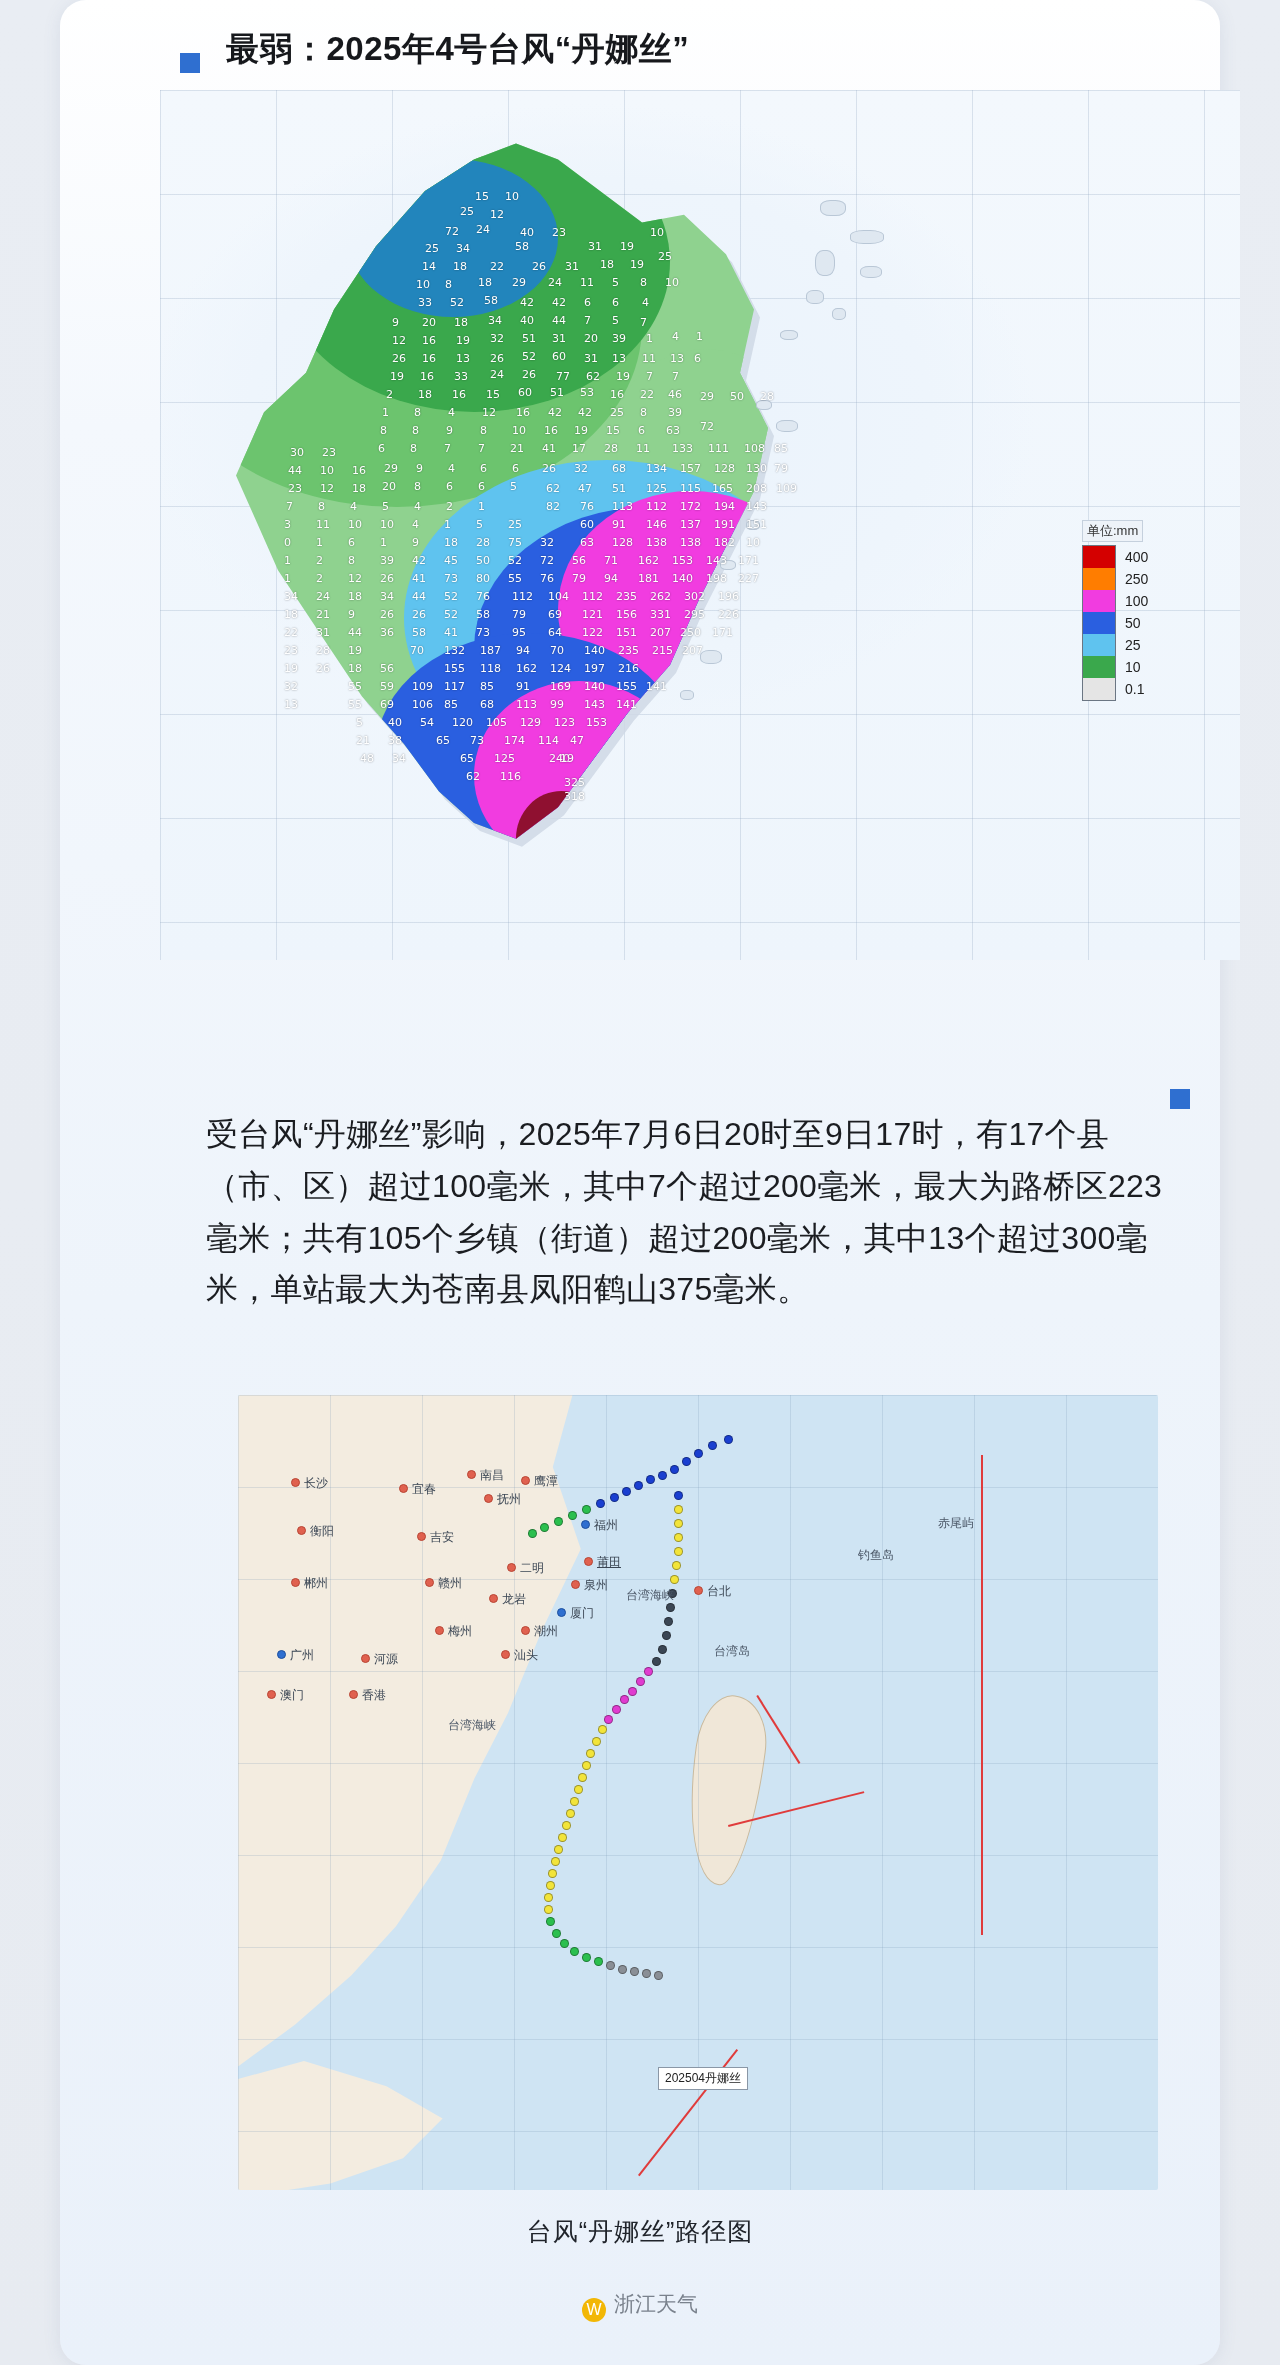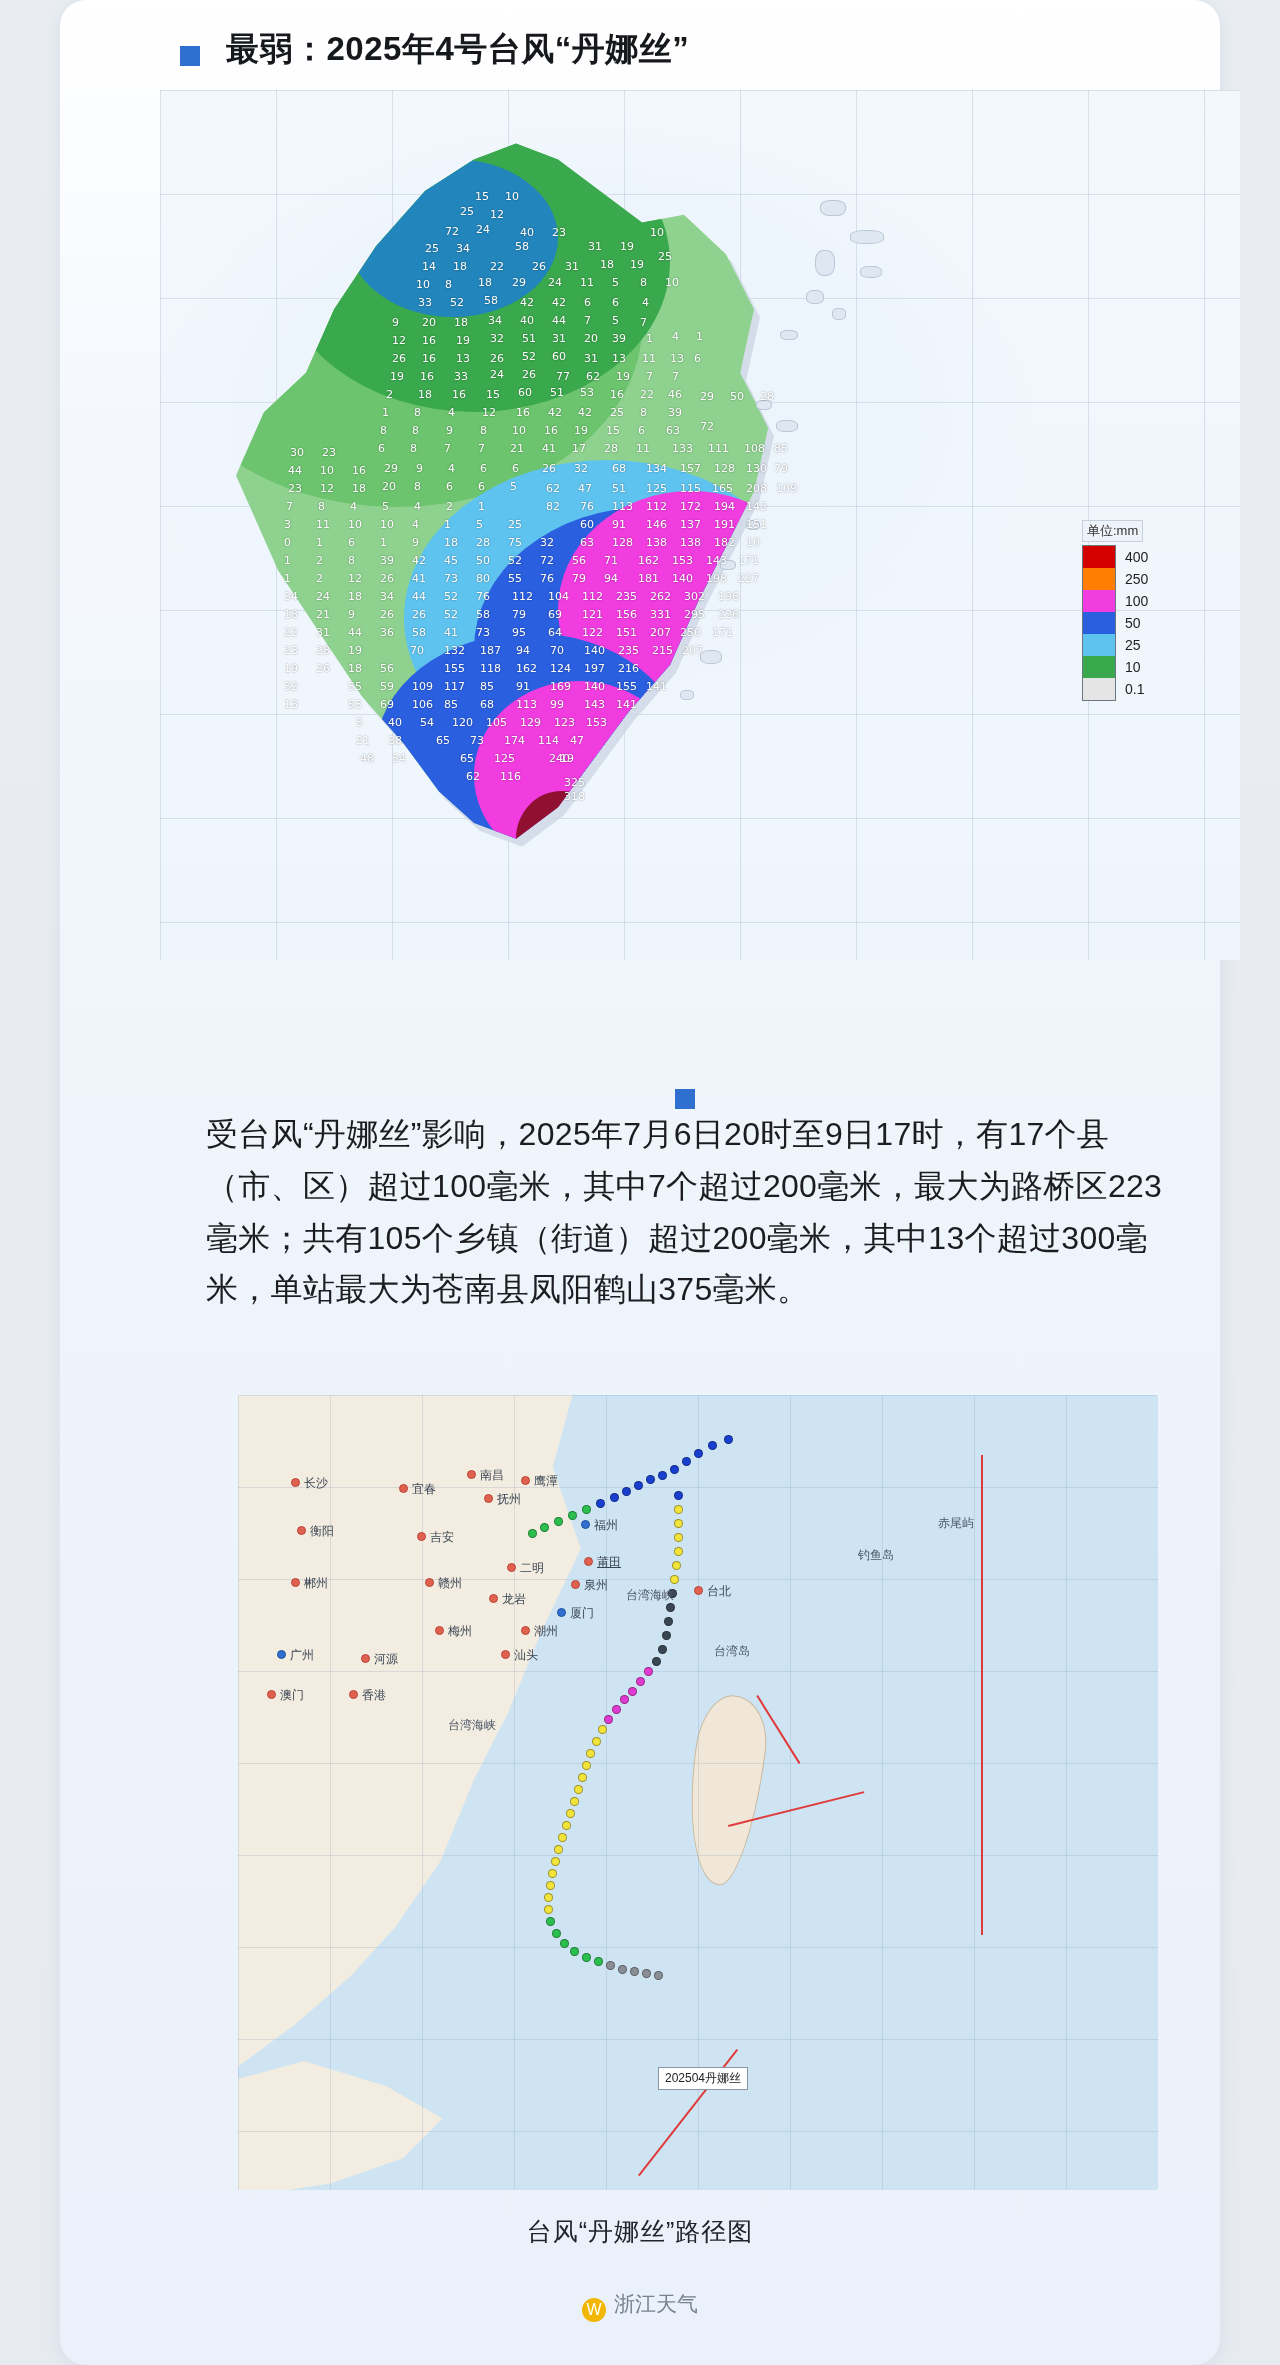--- a/index.html
+++ b/index.html
@@ -21,21 +21,21 @@
     width: 1160px;
     height: 2365px;
     background: linear-gradient(180deg, #ffffff 0%, #f4f8fd 18%, #eef4fb 55%, #eaf1fa 100%);
     border-radius: 26px;
     box-shadow: 0 2px 18px rgba(80,100,140,0.10);
   }
   
   .bullet-row {
     position: absolute;
     display: flex;
-    align-items: center;
+    align-items: flex-end;
   }
   .sq {
     width: 20px; height: 20px;
     background: #2f6fd0;
     flex: 0 0 auto;
     margin-top: 14px;
   }
   .headline {
     margin-left: 26px;
     font-size: 33px;

